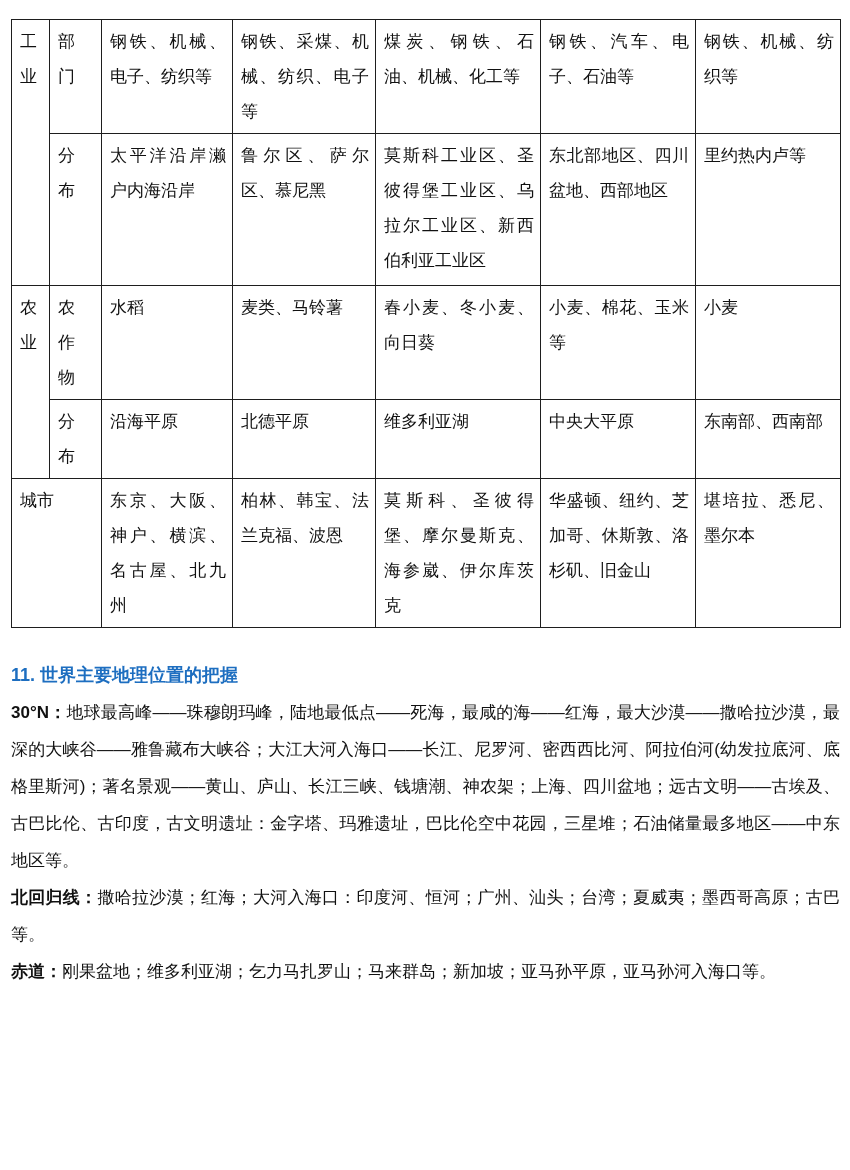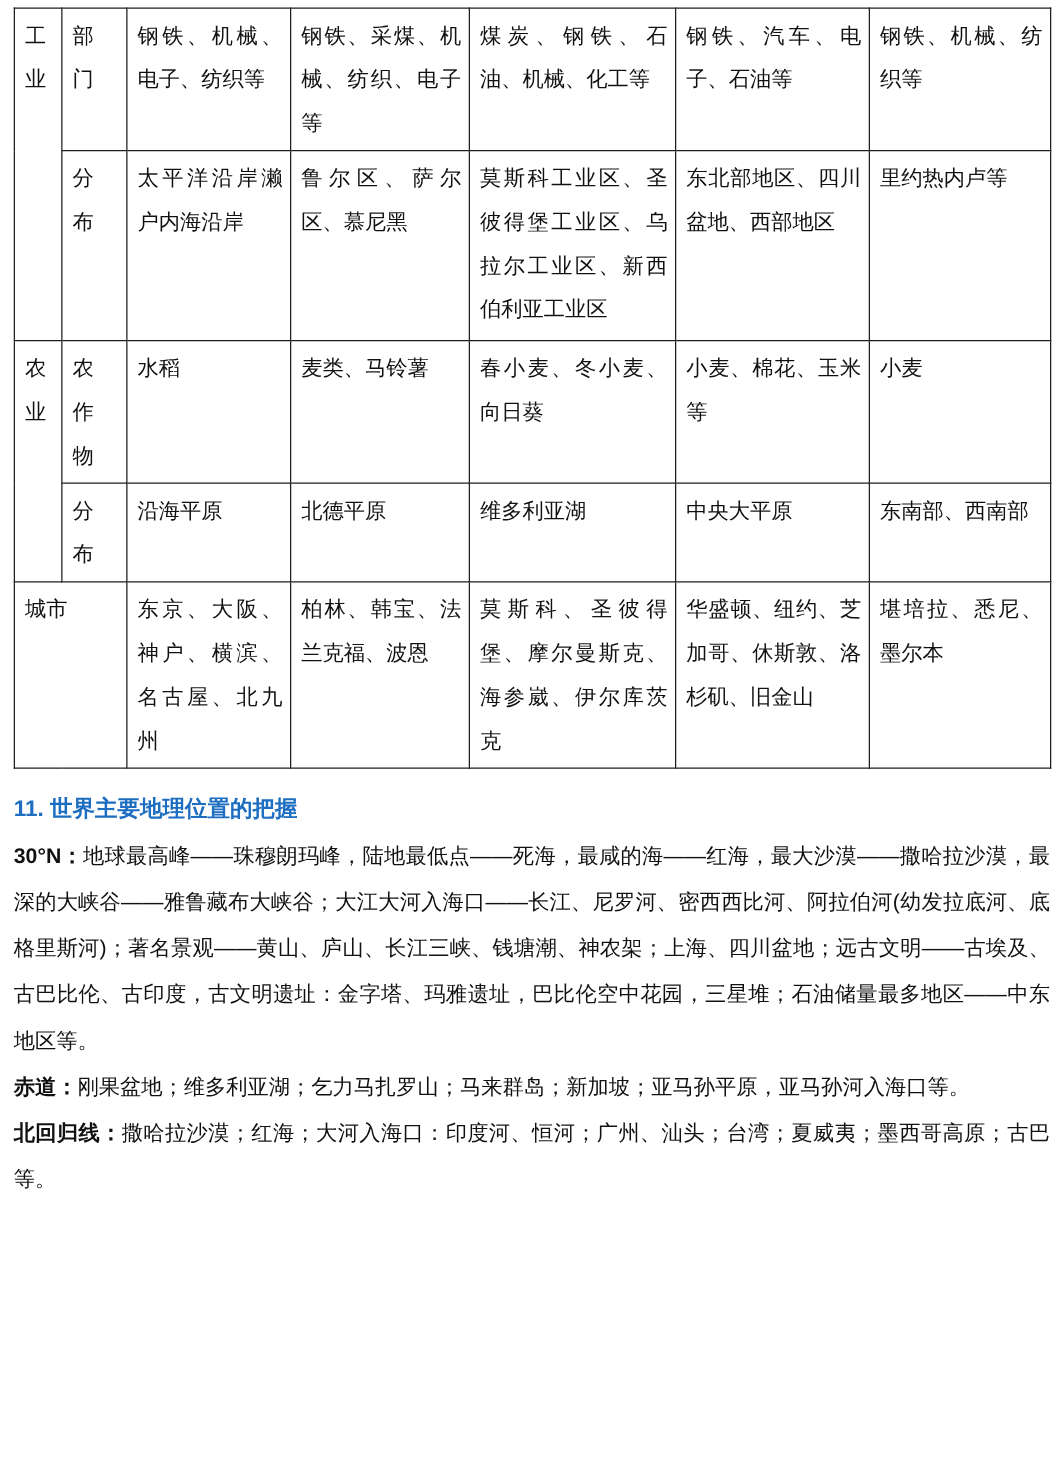--- a/index.html
+++ b/index.html
@@ -1,38 +1,38 @@
 <!DOCTYPE html>
 <html><head>
 <meta charset="utf-8">
 <style>
   html,body { margin:0; padding:0; }
   body {
     width:850px; height:1170px; overflow:hidden;
     background:#ffffff; color:#111;
     font-family:"Liberation Sans","DejaVu Sans",sans-serif;
   }
-  .page { padding:6px 10px 0 11px; }
+  .page { padding:19px 10px 0 11px; }
 
   table.geo {
     border-collapse:collapse; table-layout:fixed; width:829px;
   }
   table.geo td {
     border:1.5px solid #1e1e1e;
     vertical-align:top;
     font-size:17px; line-height:35px;
     padding:4px 6px 4px 8px;
     text-align:justify;
     overflow:hidden;
   }
   td.glabel, td.slabel { padding-left:11px; padding-right:0; text-align:left; }
   td.glabel .stack, td.slabel .stack { display:block; width:1.15em; word-break:break-all; }
   td.citylabel { padding-left:11px; text-align:left; }
 
-  .textblock { margin-top:14px; width:829px; font-size:17px; line-height:37px; text-align:justify; }
+  .textblock { margin-top:29px; width:829px; font-size:17px; line-height:37px; text-align:justify; }
   .textblock p { margin:0; }
   .heading { color:#1d6ec0; font-weight:bold; font-size:18px; }
   .lead { font-weight:bold; }
 </style>
 </head>
 <body>
 
 <div class="page">
 
   <table class="geo">
@@ -99,17 +99,17 @@
         <td>莫斯科、圣彼得堡、摩尔曼斯克、海参崴、伊尔库茨克</td>
         <td>华盛顿、纽约、芝加哥、休斯敦、洛杉矶、旧金山</td>
         <td>堪培拉、悉尼、墨尔本</td>
       </tr>
     </tbody>
   </table>
 
   <div class="textblock">
     <p class="heading">11. 世界主要地理位置的把握</p>
     <p><span class="lead">30°N：</span><span>地球最高峰——珠穆朗玛峰，陆地最低点——死海，最咸的海——红海，最大沙漠——撒哈拉沙漠，最深的大峡谷——雅鲁藏布大峡谷；大江大河入海口——长江、尼罗河、密西西比河、阿拉伯河(幼发拉底河、底格里斯河)；著名景观——黄山、庐山、长江三峡、钱塘潮、神农架；上海、四川盆地；远古文明——古埃及、古巴比伦、古印度，古文明遗址：金字塔、玛雅遗址，巴比伦空中花园，三星堆；石油储量最多地区——中东地区等。</span></p>
+    <p><span class="lead">北回归线：</span><span>撒哈拉沙漠；红海；大河入海口：印度河、恒河；广州、汕头；台湾；夏威夷；墨西哥高原；古巴等。</span></p>
     <p><span class="lead">赤道：</span><span>刚果盆地；维多利亚湖；乞力马扎罗山；马来群岛；新加坡；亚马孙平原，亚马孙河入海口等。</span></p>
-    <p><span class="lead">北回归线：</span><span>撒哈拉沙漠；红海；大河入海口：印度河、恒河；广州、汕头；台湾；夏威夷；墨西哥高原；古巴等。</span></p>
   </div>
 
 </div>
 
 </body></html>

